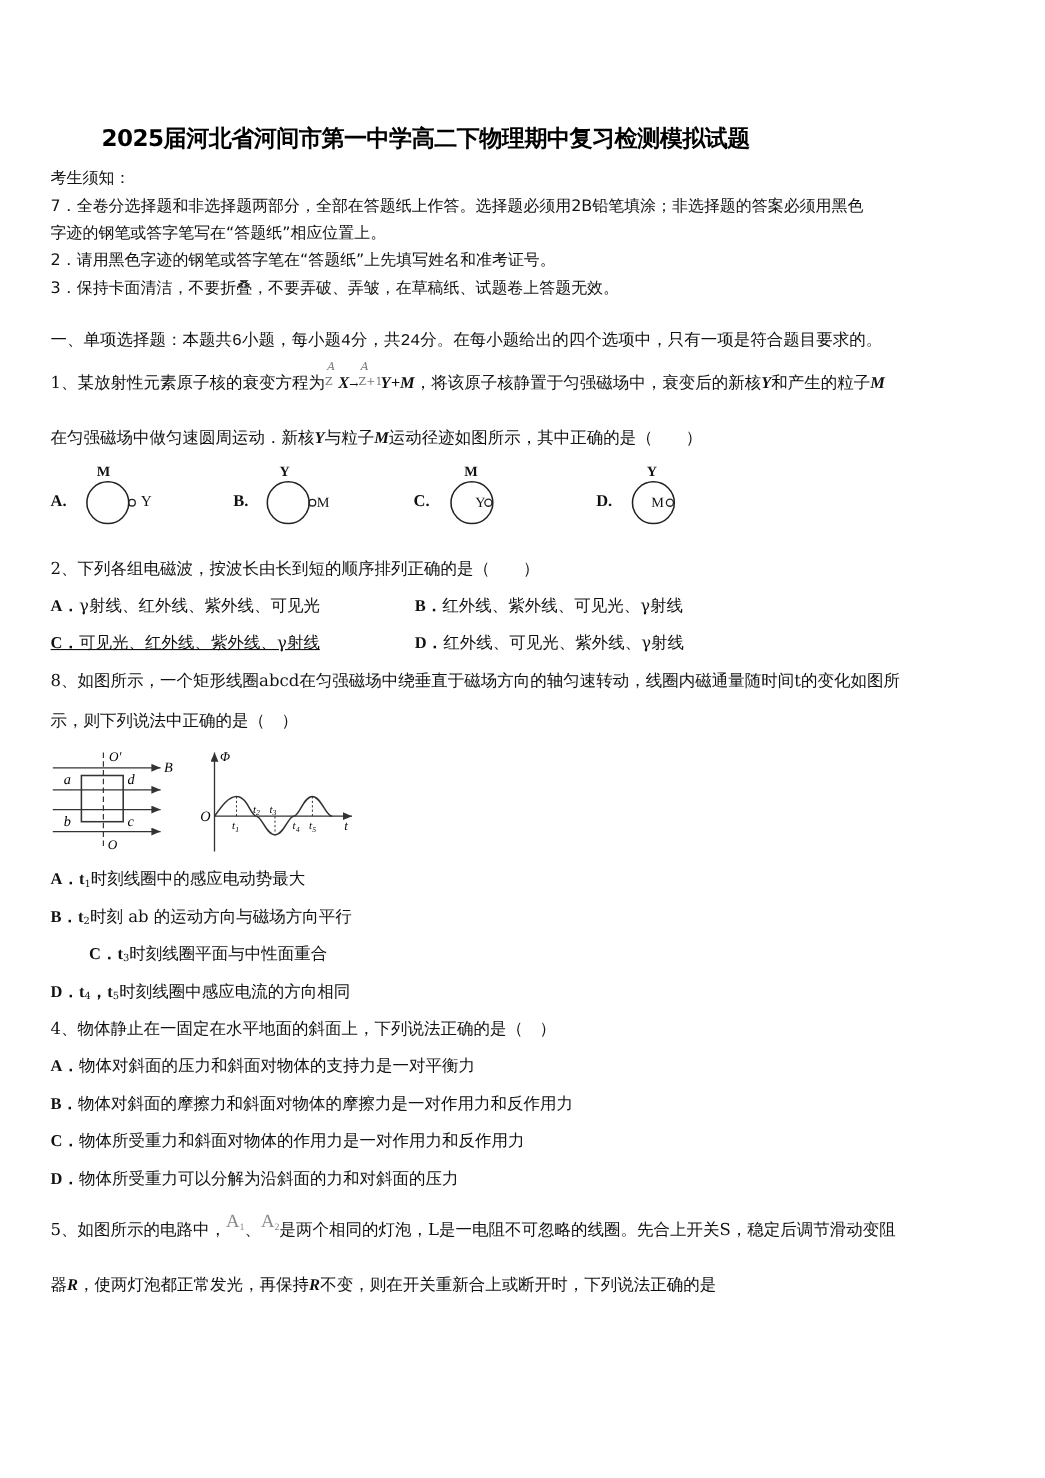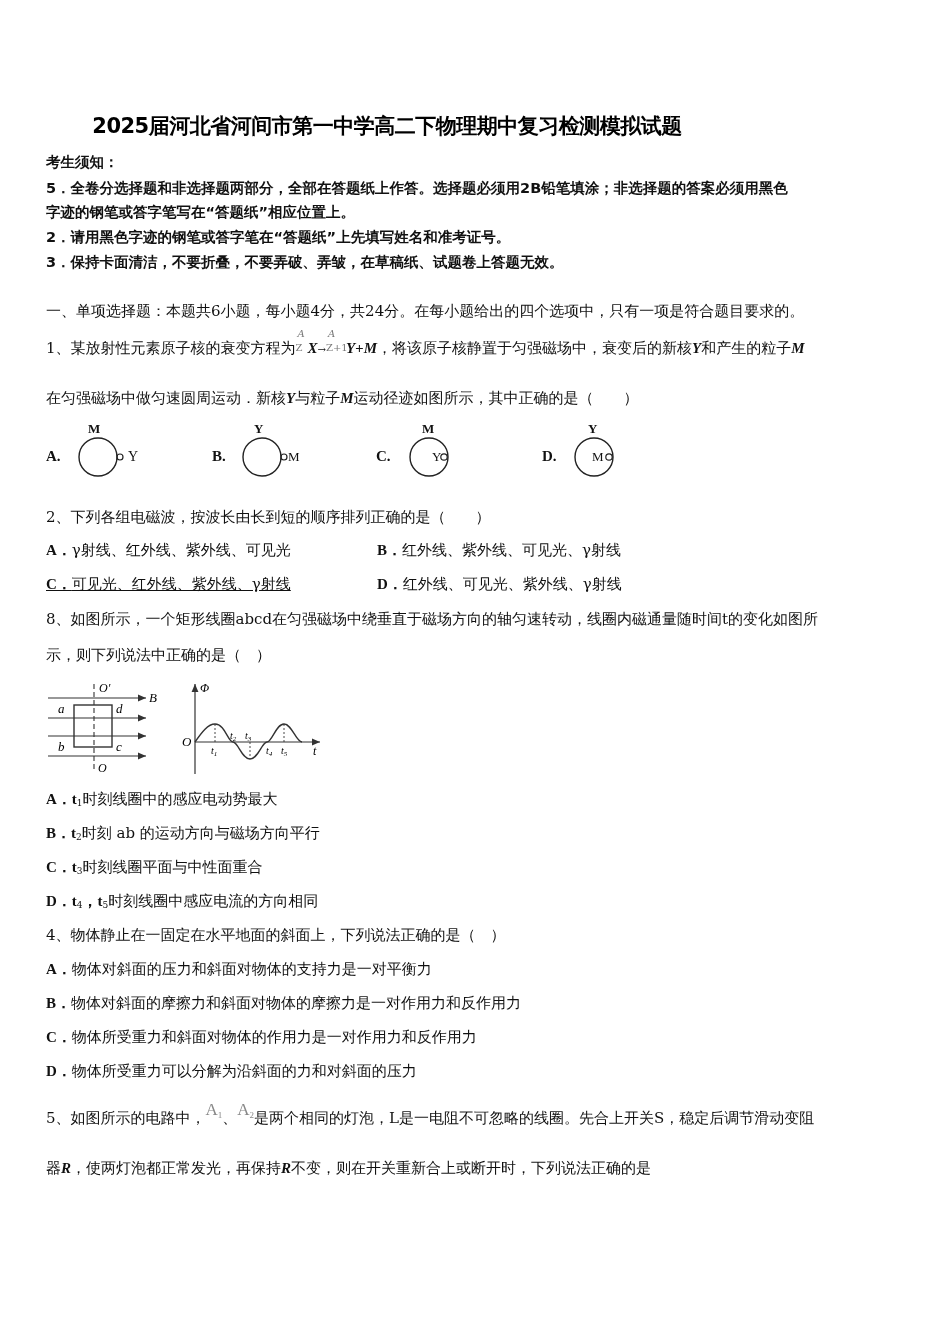--- a/index.html
+++ b/index.html
@@ -3,44 +3,44 @@
 <meta charset="utf-8">
 <style>
   html, body { margin: 0; padding: 0; background: #ffffff; }
   body { width: 950px; height: 1344px; position: relative; overflow: hidden;
          font-family: "DejaVu Serif", "Liberation Serif", serif; color: #111; }
   .abs { position: absolute; }
   .title { top: 112px; left: 0; width: 774px; text-align: center;
            font-family: "DejaVu Sans", "Liberation Sans", sans-serif;
            font-weight: bold; font-size: 21px; letter-spacing: -0.5px; color: #000; }
   .line { left: 46px; font-size: 15px; line-height: 20px; white-space: nowrap; }
-  .notice { font-family: "DejaVu Sans", "Liberation Sans", sans-serif; font-size: 14.5px; font-weight: bold; }
+  .notice { font-family: "DejaVu Sans", "Liberation Sans", sans-serif; font-size: 14.5px; }
   .bold-label { font-weight: bold; font-family: "Liberation Serif", serif; }
   .sup-stack { display: inline-block; position: relative; width: 12px; height: 20px; vertical-align: top; }
   .sup-stack .top { position: absolute; top: -14px; left: 2px; font-size: 10px; color: #777; font-style: italic; }
   .sup-stack .bot { position: absolute; top: 0px; left: 0px; font-size: 10px; color: #777; }
   .it { font-style: italic; font-weight: bold; font-family: "Liberation Serif", serif; }
   .circle-opt { position: absolute; }
   .circle-opt .lbl { position: absolute; font-weight: bold; font-size: 15px; font-family: "Liberation Serif", serif; }
   .sub { font-size: 9px; vertical-align: -2px; }
   .a-sym { font-family: "Liberation Serif", serif; color: #888; font-size: 17px; }
   .a-sym .s { font-size: 9px; vertical-align: -3px; }
 </style>
 </head>
 <body>
 
 <div class="abs title">2025届河北省河间市第一中学高二下物理期中复习检测模拟试题</div>
 
 <div class="abs line notice" style="top:152px;">考生须知：</div>
-<div class="abs line notice" style="top:178px;">5．全卷分选择题和非选择题两部分，全部在答题纸上作答。选择题必须用2B铅笔填涂；非选择题的答案必须用黑色</div>
+<div class="abs line notice" style="top:178px;">7．全卷分选择题和非选择题两部分，全部在答题纸上作答。选择题必须用2B铅笔填涂；非选择题的答案必须用黑色</div>
 <div class="abs line notice" style="top:202px;">字迹的钢笔或答字笔写在“答题纸”相应位置上。</div>
 <div class="abs line notice" style="top:227px;">2．请用黑色字迹的钢笔或答字笔在“答题纸”上先填写姓名和准考证号。</div>
 <div class="abs line notice" style="top:252px;">3．保持卡面清洁，不要折叠，不要弄破、弄皱，在草稿纸、试题卷上答题无效。</div>
 
-<div class="abs line" style="top:301px;">一、单项选择题：本题共6小题，每小题4分，共24分。在每小题给出的四个选项中，只有一项是符合题目要求的。</div>
+<div class="abs line" style="top:301px;font-family:Liberation Mono, monospace;">一、单项选择题：本题共6小题，每小题4分，共24分。在每小题给出的四个选项中，只有一项是符合题目要求的。</div>
 
 <div class="abs line" style="top:338px;">
   <span>1、某放射性元素原子核的衰变方程为</span><span class="sup-stack"><span class="top">A</span><span class="bot">Z</span></span><span class="it">X</span><span style="font-size:10px;">→</span><span class="sup-stack" style="width:20px;"><span class="top">A</span><span class="bot">Z+1</span></span><span class="it">Y+M</span><span>，</span><span>将该原子核静置于匀强磁场中，衰变后的新核</span><span class="it">Y</span><span>和产生的粒子</span><span class="it">M</span>
 </div>
 <div class="abs line" style="top:388px;">
   <span>在匀强磁场中做匀速圆周运动．新核</span><span class="it">Y</span><span>与粒子</span><span class="it">M</span><span>运动径迹如图所示，其中正确的是（　　）</span>
 </div>
 
 <div class="abs" style="top:418px; left:46px; width:600px; height:70px;">
 
@@ -144,21 +144,21 @@
   <text x="86" y="76" font-family="Liberation Serif, serif" font-style="italic" font-size="10"><tspan>t</tspan><tspan font-size="7" dy="2">4</tspan></text>
   <text x="101" y="76" font-family="Liberation Serif, serif" font-style="italic" font-size="10"><tspan>t</tspan><tspan font-size="7" dy="2">5</tspan></text>
 </svg>
 
 <div class="abs line" style="top:789px;">
   <span class="bold-label">A．</span><span class="bold-label">t</span><span class="sub">1</span><span>时刻线圈中的感应电动势最大</span>
 </div>
 <div class="abs line" style="top:823px;">
   <span class="bold-label">B．</span><span class="bold-label">t</span><span class="sub">2</span><span>时刻 ab 的运动方向与磁场方向平行</span>
 </div>
-<div class="abs line" style="top:857px;">
+<div class="abs line" style="top:857px;margin-left:35px;">
   <span class="bold-label">C．</span><span class="bold-label">t</span><span class="sub">3</span><span>时刻线圈平面与中性面重合</span>
 </div>
 <div class="abs line" style="top:891px;">
   <span class="bold-label">D．</span><span class="bold-label">t</span><span class="sub">4</span><span class="bold-label">，t</span><span class="sub">5</span><span>时刻线圈中感应电流的方向相同</span>
 </div>
 
 <div class="abs line" style="top:925px;">4、物体静止在一固定在水平地面的斜面上，下列说法正确的是（　）</div>
 <div class="abs line" style="top:959px;">
   <span class="bold-label">A．</span><span>物体对斜面的压力和斜面对物体的支持力是一对平衡力</span>
 </div>

